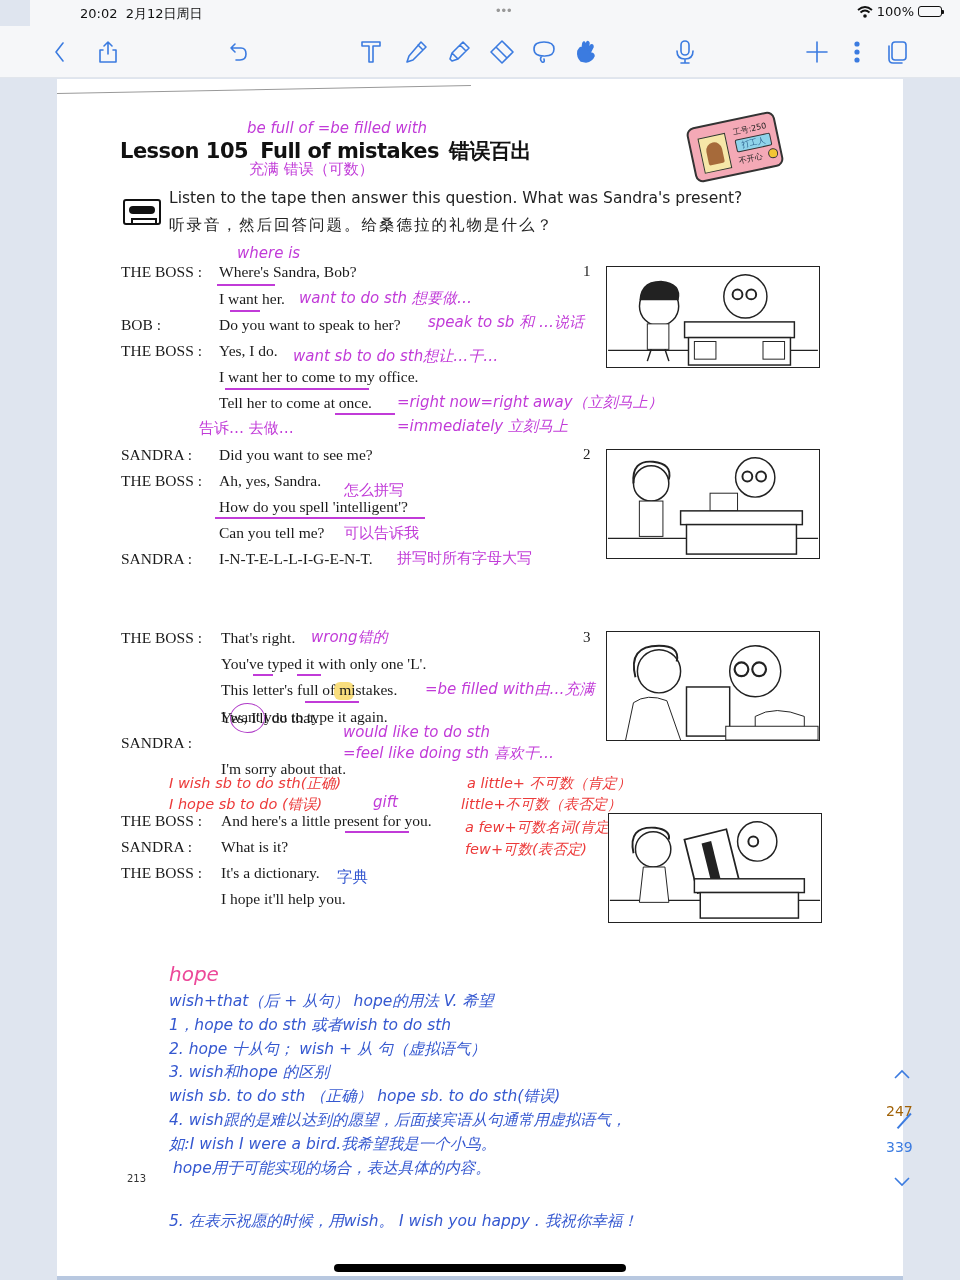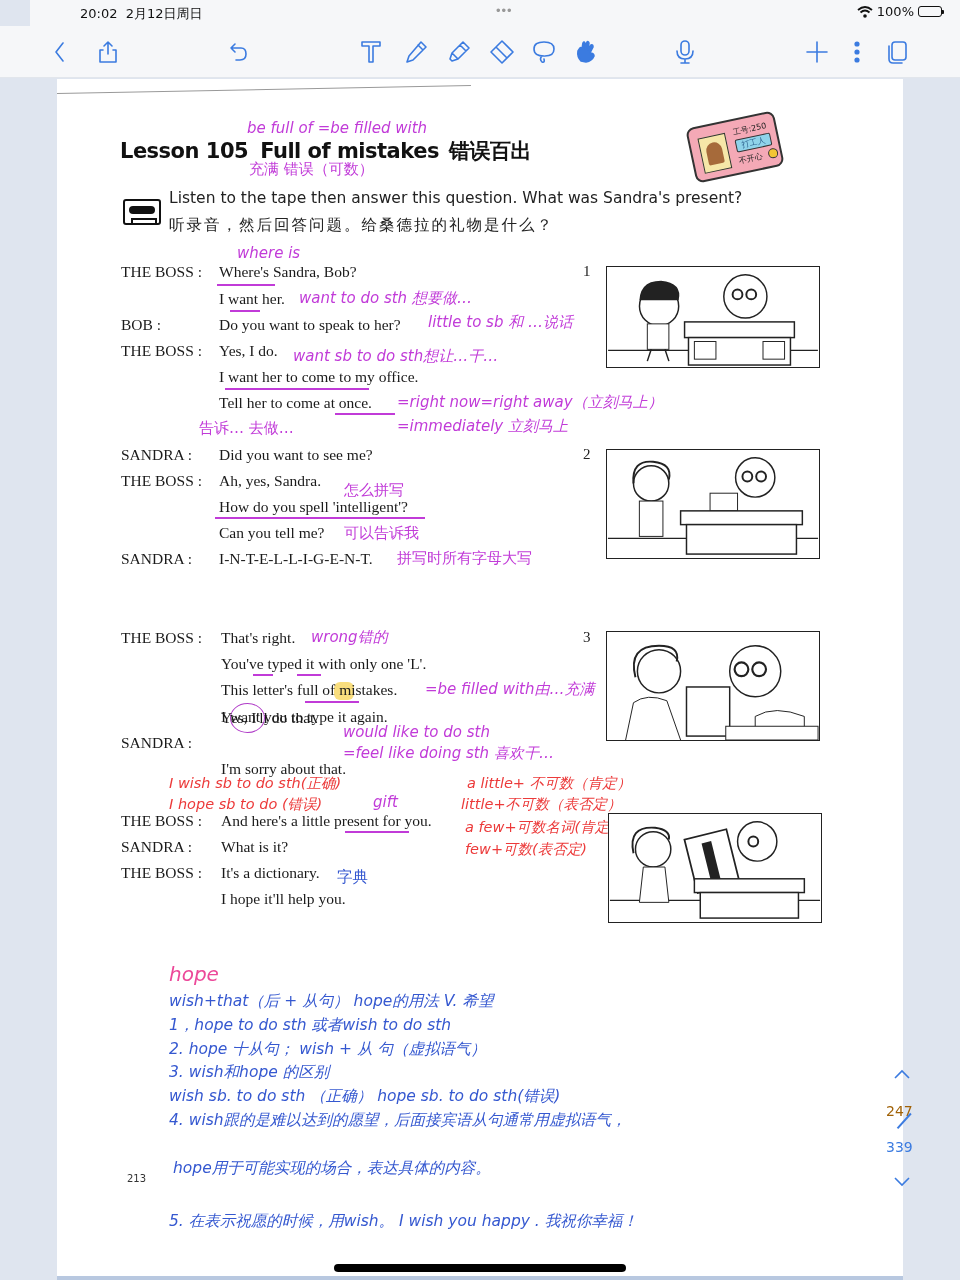--- a/index.html
+++ b/index.html
@@ -184,21 +184,21 @@
   <span class="pr" style="left:162px;top:184px;">Where's Sandra, Bob?</span>
   <div class="ul" style="left:160px;top:205px;width:58px;"></div>
   <span class="pnum" style="left:526px;top:184px;">1</span>
 
   <span class="pr" style="left:162px;top:211px;">I want her.</span>
   <div class="ul" style="left:173px;top:231px;width:30px;"></div>
   <span class="hw mag" style="left:242px;top:210px;"><span>want to do sth 想要做…</span></span>
 
   <span class="pr" style="left:64px;top:237px;">BOB :</span>
   <span class="pr" style="left:162px;top:237px;">Do you want to speak to her?</span>
-  <span class="hw mag" style="left:371px;top:234px;">little to sb 和 …说话</span>
+  <span class="hw mag" style="left:371px;top:234px;">speak to sb 和 …说话</span>
 
   <span class="pr" style="left:64px;top:263px;">THE BOSS :</span>
   <span class="pr" style="left:162px;top:263px;">Yes, I do.</span>
   <span class="hw mag" style="left:236px;top:268px;">want sb to do sth想让…干…</span>
 
   <span class="pr" style="left:162px;top:289px;">I want her to come to my office.</span>
   <div class="ul" style="left:168px;top:309px;width:144px;"></div>
 
   <span class="pr" style="left:162px;top:315px;">Tell her to come at once.</span>
   <div class="ul" style="left:278px;top:334px;width:60px;"></div>
@@ -331,20 +331,21 @@
     </svg>
   </div>
 
   <span class="hw red" style="left:112px;top:883px;font-size:20px;color:#ec4899;">hope</span>
   <span class="hw blue" style="left:112px;top:912px;">wish+that（后 + 从句）  hope的用法  V. 希望</span>
   <span class="hw blue" style="left:112px;top:936px;">1，hope to do sth  或者wish to do sth</span>
   <span class="hw blue" style="left:112px;top:960px;">2. hope 十从句；  wish + 从 句（虚拟语气）</span>
   <span class="hw blue" style="left:112px;top:983px;">3. wish和hope 的区别</span>
   <span class="hw blue" style="left:112px;top:1007px;">wish sb. to do sth （正确）   hope sb. to do sth(错误)</span>
   <span class="hw blue" style="left:112px;top:1031px;">4. wish跟的是难以达到的愿望，后面接宾语从句通常用虚拟语气，</span>
+  <span class="hw blue" style="left:112px;top:1055px;">如:I wish I were a bird.我希望我是一个小鸟。</span>
   <span class="hw blue" style="left:116px;top:1079px;"> hope用于可能实现的场合，表达具体的内容。</span>
   <span class="hw blue" style="left:112px;top:1103px;margin-top:29px;">5. 在表示祝愿的时候，用wish。 I wish you happy . 我祝你幸福！</span>
 
   <span class="pageno">213</span>
 </div>
 <div class="page-edge"></div>
 
 <div class="nav-up" style="top:1066px;">
   <svg viewBox="0 0 22 16">
       <path d="M4 12 L11 5 L18 12"></path>

